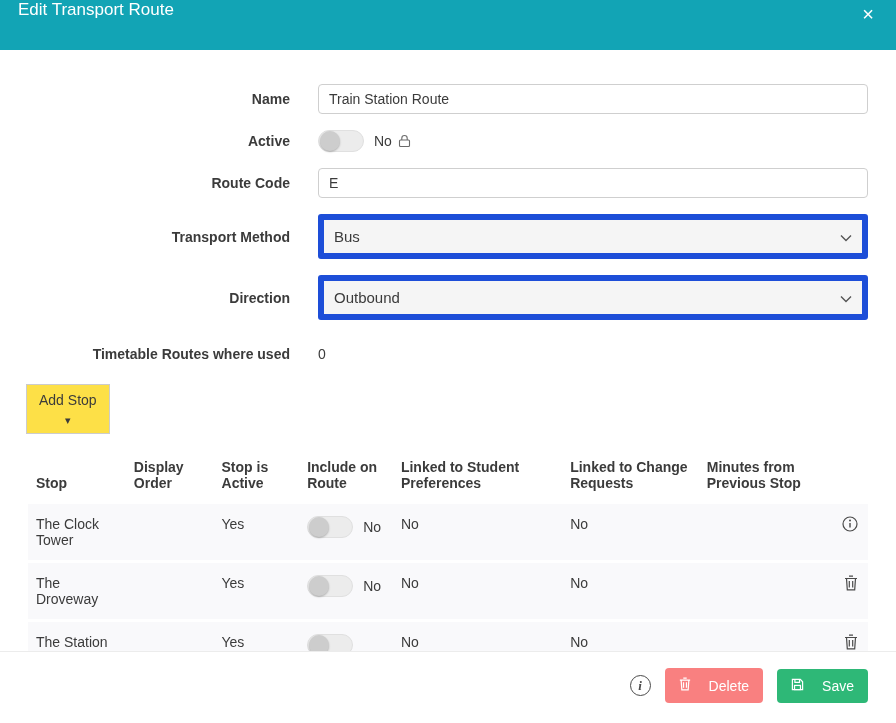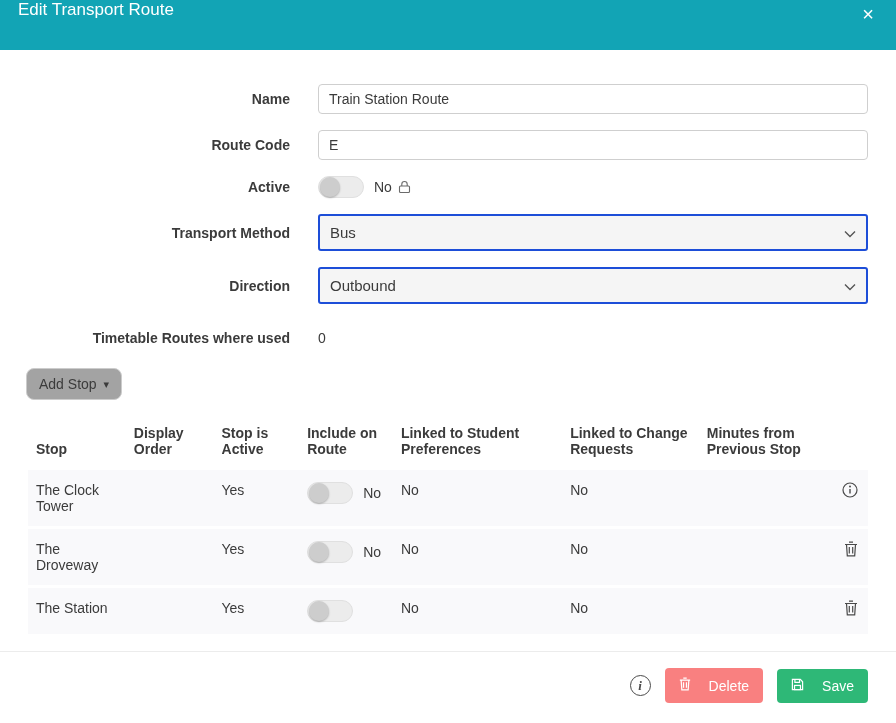--- a/index.html
+++ b/index.html
@@ -14,31 +14,31 @@
 
   
   .modal-body { flex: 1 1 auto; padding: 34px 28px 0 28px; overflow: hidden; }
 
   .form-row { display: flex; align-items: center; margin-bottom: 16px; }
   .form-row.spaced { margin-top: 26px; }
   .form-label { width: 262px; flex: 0 0 262px; text-align: right; margin-right: 28px; font-weight: bold; font-size: 14px; color: #3b3b3b; }
   .form-control { flex: 1 1 auto; display: flex; align-items: center; }
 
   .text-input { width: 100%; padding: 6px 10px; font-size: 14px; font-family: inherit; color: #3b3b3b; border: 1px solid #cfcfcf; border-radius: 4px; background: #fff; }
-  .select-box { width: 100%; padding: 8px 10px; font-size: 15px; color: #3b3b3b; border: 2px solid #1d4ed8; border-radius: 3px; background: #f5f5f5; display: flex; align-items: center; justify-content: space-between; cursor: pointer; }
+  .select-box { width: 100%; padding: 8px 10px; font-size: 15px; color: #3b3b3b; border: 6px solid #1d4ed8; border-radius: 3px; background: #f5f5f5; display: flex; align-items: center; justify-content: space-between; cursor: pointer; }
 
   .toggle { width: 46px; height: 22px; border-radius: 11px; background: #ececec; border: 1px solid #e0e0e0; position: relative; cursor: pointer; flex: 0 0 auto; }
   .toggle .knob { position: absolute; left: 1px; top: 0px; width: 20px; height: 20px; border-radius: 50%; background: #cdcdcd; box-shadow: 0 1px 2px rgba(0,0,0,.25); }
   .toggle-label { margin-left: 10px; font-size: 14px; }
   .lock { margin-left: 6px; display: inline-flex; }
 
   .static-value { font-size: 14px; }
 
   
-  .add-stop { margin: 6px 0 14px -2px; background: #a3a3a3; border: 1px solid #ccc; border-radius: 8px; padding: 7px 12px; font-size: 14px; font-family: inherit; color: #3b3b3b; cursor: pointer; display: inline-flex; align-items: center; gap: 7px; }
+  .add-stop { margin: 6px 0 14px -2px; background: #fde047; border: 1px solid #ccc; border-radius: 0; padding: 7px 12px; font-size: 14px; font-family: inherit; color: #3b3b3b; cursor: pointer; display: inline-flex; align-items: center; gap: 7px; flex-direction: column; }
   .caret { font-size: 11px; line-height: 1; }
 
   
   table.stops { width: 100%; border-collapse: separate; border-spacing: 0 3px; font-size: 14px; }
   table.stops th { text-align: left; vertical-align: bottom; font-weight: bold; padding: 8px 8px 10px 8px; background: #fff; }
   table.stops td { vertical-align: top; padding: 12px 8px; background: #f9f9fb; }
   table.stops td.icon-cell { text-align: right; padding-right: 10px; }
   table.stops .toggle-cell { display: flex; align-items: center; }
 
   
@@ -59,45 +59,45 @@
     <span class="close-btn">×</span>
   </div>
 
   <div class="modal-body">
 
     
     <div class="form-row">
       <label class="form-label">Name</label>
       <div class="form-control">
         <input class="text-input" type="text" value="Train Station Route" style="">
-      </div>
-    </div>
-
-    
-    <div class="form-row">
-      <label class="form-label">Route Code</label>
-      <div class="form-control">
-        <input class="text-input" type="text" value="E" style="">
       </div>
     </div>
 
     
     <div class="form-row">
       <label class="form-label">Active</label>
       <div class="form-control">
         <span class="toggle">
             <span class="knob"></span>
           </span>
         <span class="toggle-label">No</span>
         <span class="lock">
           <svg width="13" height="14" viewBox="0 0 13 14" fill="none" stroke="#6b6b6b" stroke-width="1.1">
             <rect x="1.5" y="6" width="10" height="6.5" rx="1"></rect>
             <path d="M3.8 6V4.2a2.7 2.7 0 0 1 5.4 0V6"></path>
           </svg>
         </span>
+      </div>
+    </div>
+
+    
+    <div class="form-row">
+      <label class="form-label">Route Code</label>
+      <div class="form-control">
+        <input class="text-input" type="text" value="E" style="">
       </div>
     </div>
 
     
     <div class="form-row">
       <label class="form-label">Transport Method</label>
       <div class="form-control">
         <div class="select-box">
           <span>Bus</span>
           <span>

